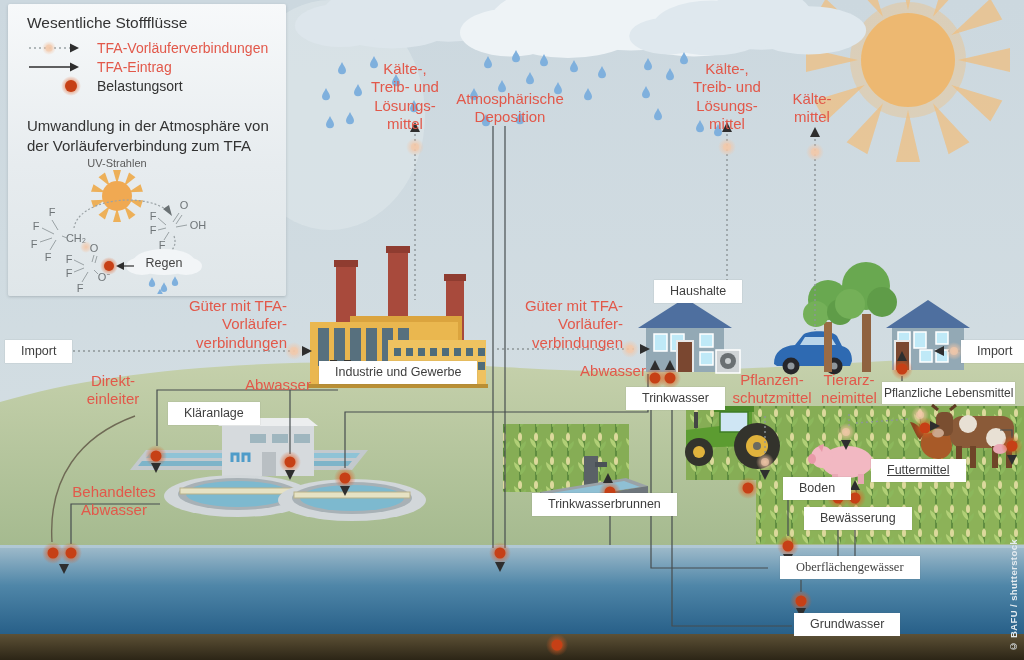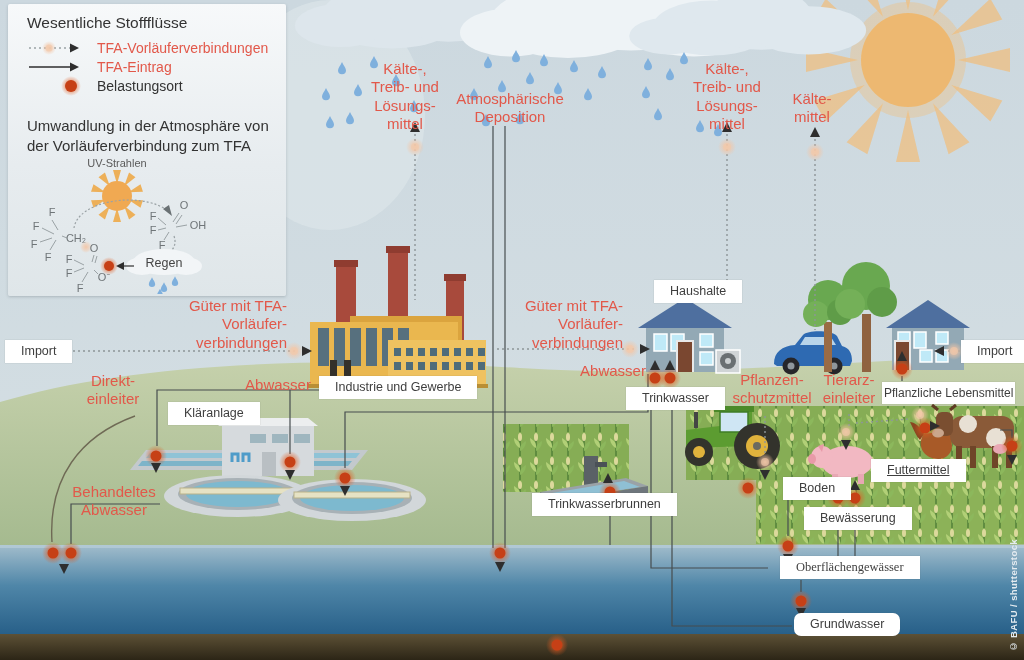--- a/index.html
+++ b/index.html
@@ -451,35 +451,35 @@
 verbindungen</div>
 <div class="flow" style="left:73px;top:372px;width:80px;">Direkt-
 einleiter</div>
 <div class="flow" style="left:238px;top:376px;width:80px;">Abwasser</div>
 <div class="flow" style="left:573px;top:362px;width:80px;">Abwasser</div>
 <div class="flow" style="left:64px;top:483px;width:100px;">Behandeltes
 Abwasser</div>
 <div class="flow" style="left:722px;top:371px;width:100px;">Pflanzen-
 schutzmittel</div>
 <div class="flow" style="left:809px;top:371px;width:80px;">Tierarz-
-einleiter</div>
+neimittel</div>
 
 <div class="place" style="left:5px;top:340px;">Import</div>
-<div class="place" style="left:319px;top:376px;">Industrie und Gewerbe</div>
+<div class="place" style="left:319px;top:361px;">Industrie und Gewerbe</div>
 <div class="place" style="left:168px;top:402px;">Kläranlage</div>
 <div class="place" style="left:654px;top:280px;">Haushalte</div>
 <div class="place" style="left:626px;top:387px;">Trinkwasser</div>
 <div class="place" style="left:532px;top:493px;">Trinkwasserbrunnen</div>
 <div class="place" style="left:961px;top:340px;">Import</div>
 <div class="place" style="left:882px;top:382px;font-size:12px;padding:5px 2px;">Pflanzliche Lebensmittel</div>
 <div class="place" style="left:871px;top:459px;text-decoration:underline;">Futtermittel</div>
 <div class="place" style="left:783px;top:477px;">Boden</div>
 <div class="place" style="left:804px;top:507px;">Bewässerung</div>
 <div class="place" style="left:780px;top:556px;font-family:Liberation Serif, serif;">Oberflächengewässer</div>
-<div class="place" style="left:794px;top:613px;border-radius:7px;">Grundwasser</div>
+<div class="place" style="left:794px;top:613px;">Grundwasser</div>
 <div class="place" style="left:483px;top:671px;">Sediment</div>
 
 <div id="legend">
   <div class="title">Wesentliche Stoffflüsse</div>
 
   <div class="leg-row" style="top:36px;">
     <svg width="58" height="16">
       <line x1="2" y1="8" x2="44" y2="8" stroke="#9aa2a5" stroke-width="1.4" stroke-dasharray="2 3"></line>
       <circle cx="22" cy="8" r="7" fill="url(#gFade)"></circle>
           <circle cx="22" cy="8" r="3.5" fill="#f2c9ab" opacity=".7"></circle>

